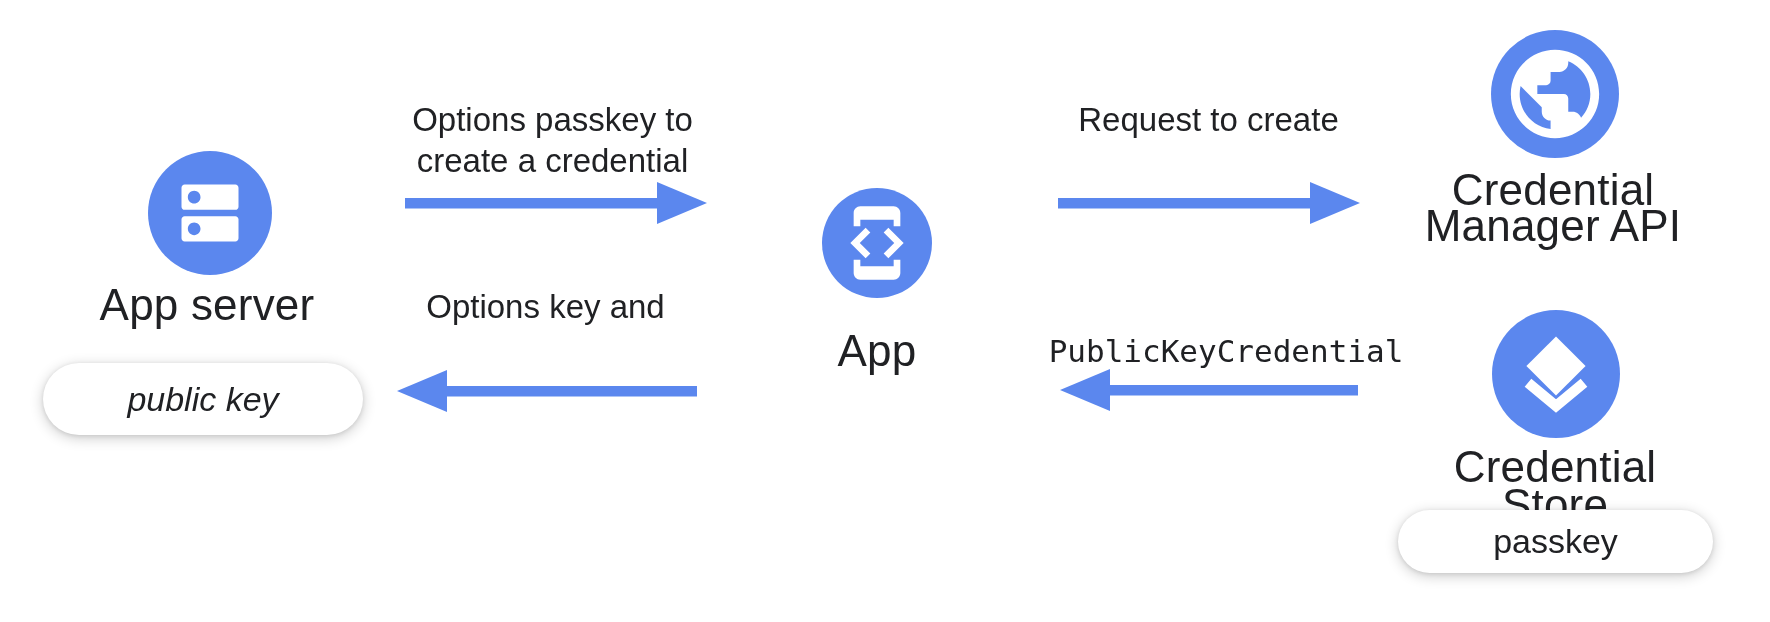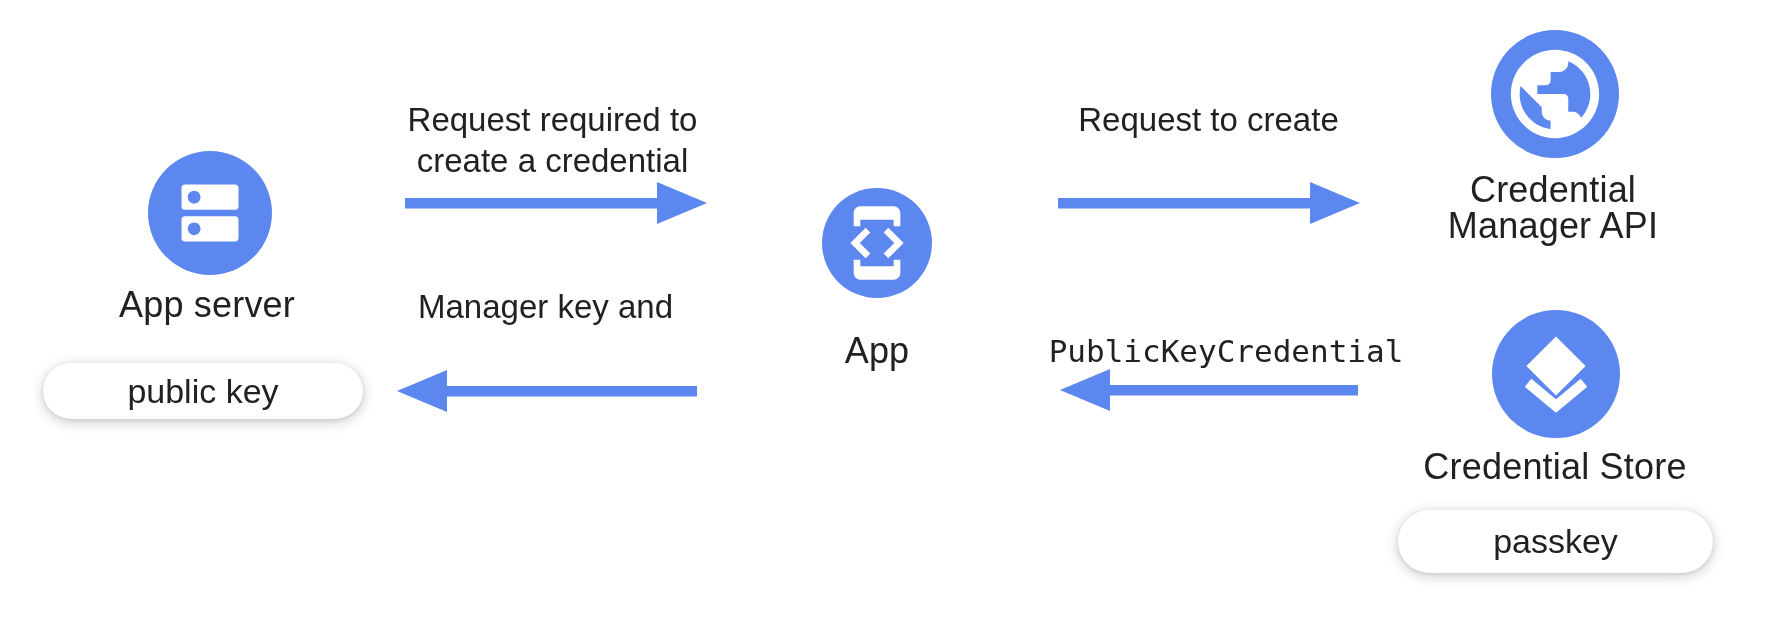--- a/index.html
+++ b/index.html
@@ -17,21 +17,21 @@
   }
   .circle-badge{
     position:absolute;
     background:var(--blue);
     border-radius:50%;
     display:flex;align-items:center;justify-content:center;
   }
   .node-label{
     position:absolute;
     text-align:center;
-    font-size:36px;
+    font-size:44px;
     font-weight:500;
     letter-spacing:.2px;
     color:var(--text);
   }
   .flow-label{
     position:absolute;
     text-align:center;
     font-size:33px;
     font-weight:400;
     color:var(--text);
@@ -63,26 +63,26 @@
 <div class="canvas">
 
   <div class="circle-badge" style="left:148px;top:151px;width:124px;height:124px;">
     <span>
       <svg class="icon-svg" width="76" height="76" viewBox="0 0 24 24">
         <path fill="#ffffff" d="M20 13H4c-.55 0-1 .45-1 1v6c0 .55.45 1 1 1h16c.55 0 1-.45 1-1v-6c0-.55-.45-1-1-1zM7 19c-1.1 0-2-.9-2-2s.9-2 2-2 2 .9 2 2-.9 2-2 2zM20 3H4c-.55 0-1 .45-1 1v6c0 .55.45 1 1 1h16c.55 0 1-.45 1-1V4c0-.55-.45-1-1-1zM7 9c-1.1 0-2-.9-2-2s.9-2 2-2 2 .9 2 2-.9 2-2 2z"></path>
       </svg>
     </span>
   </div>
   <div class="node-label" style="left:57px;top:286px;width:300px;line-height:38px;">App server</div>
-  <div class="pill" style="left:43px;top:363px;width:320px;height:56px;">
+  <div class="pill" style="left:43px;top:363px;width:320px;height:72px;font-style:italic;">
     <span>public key</span>
   </div>
 
   <div class="flow-label" style="left:400px;top:99px;width:305px;line-height:41px;">
-    <div>Request required to</div>
+    <div>Options passkey to</div>
     <div>create a credential</div>
   </div>
   <div class="arrow" style="left:405px;top:182px;">
     <svg width="302" height="42" viewBox="0 0 302 42">
       <rect class="fill" x="0" y="16" width="256" height="10.5"></rect>
       <polygon class="fill" points="252,0 302,21 252,42"></polygon>
     </svg>
   </div>
 
   <div class="circle-badge" style="left:822px;top:188px;width:110px;height:110px;">
@@ -131,21 +131,21 @@
         <path fill="none" stroke="#ffffff" stroke-width="2.6" d="M5 14.2 L12 20 L19 14.2"></path>
       </svg>
     </span>
   </div>
   <div class="node-label" style="left:1400px;top:448px;width:310px;line-height:38px;">Credential Store</div>
   <div class="pill" style="left:1398px;top:510px;width:315px;height:63px;">
     <span>passkey</span>
   </div>
 
   <div class="flow-label" style="left:393px;top:288px;width:305px;line-height:38px;">
-    <div>Manager key and</div>
+    <div>Options key and</div>
   </div>
   <div class="arrow" style="left:397px;top:370px;">
     <svg width="300" height="42" viewBox="0 0 300 42">
       <polygon class="fill" points="50,0 0,21 50,42"></polygon>
       <rect class="fill" x="46" y="16" width="254" height="10.5"></rect>
     </svg>
   </div>
 
 </div>
 

